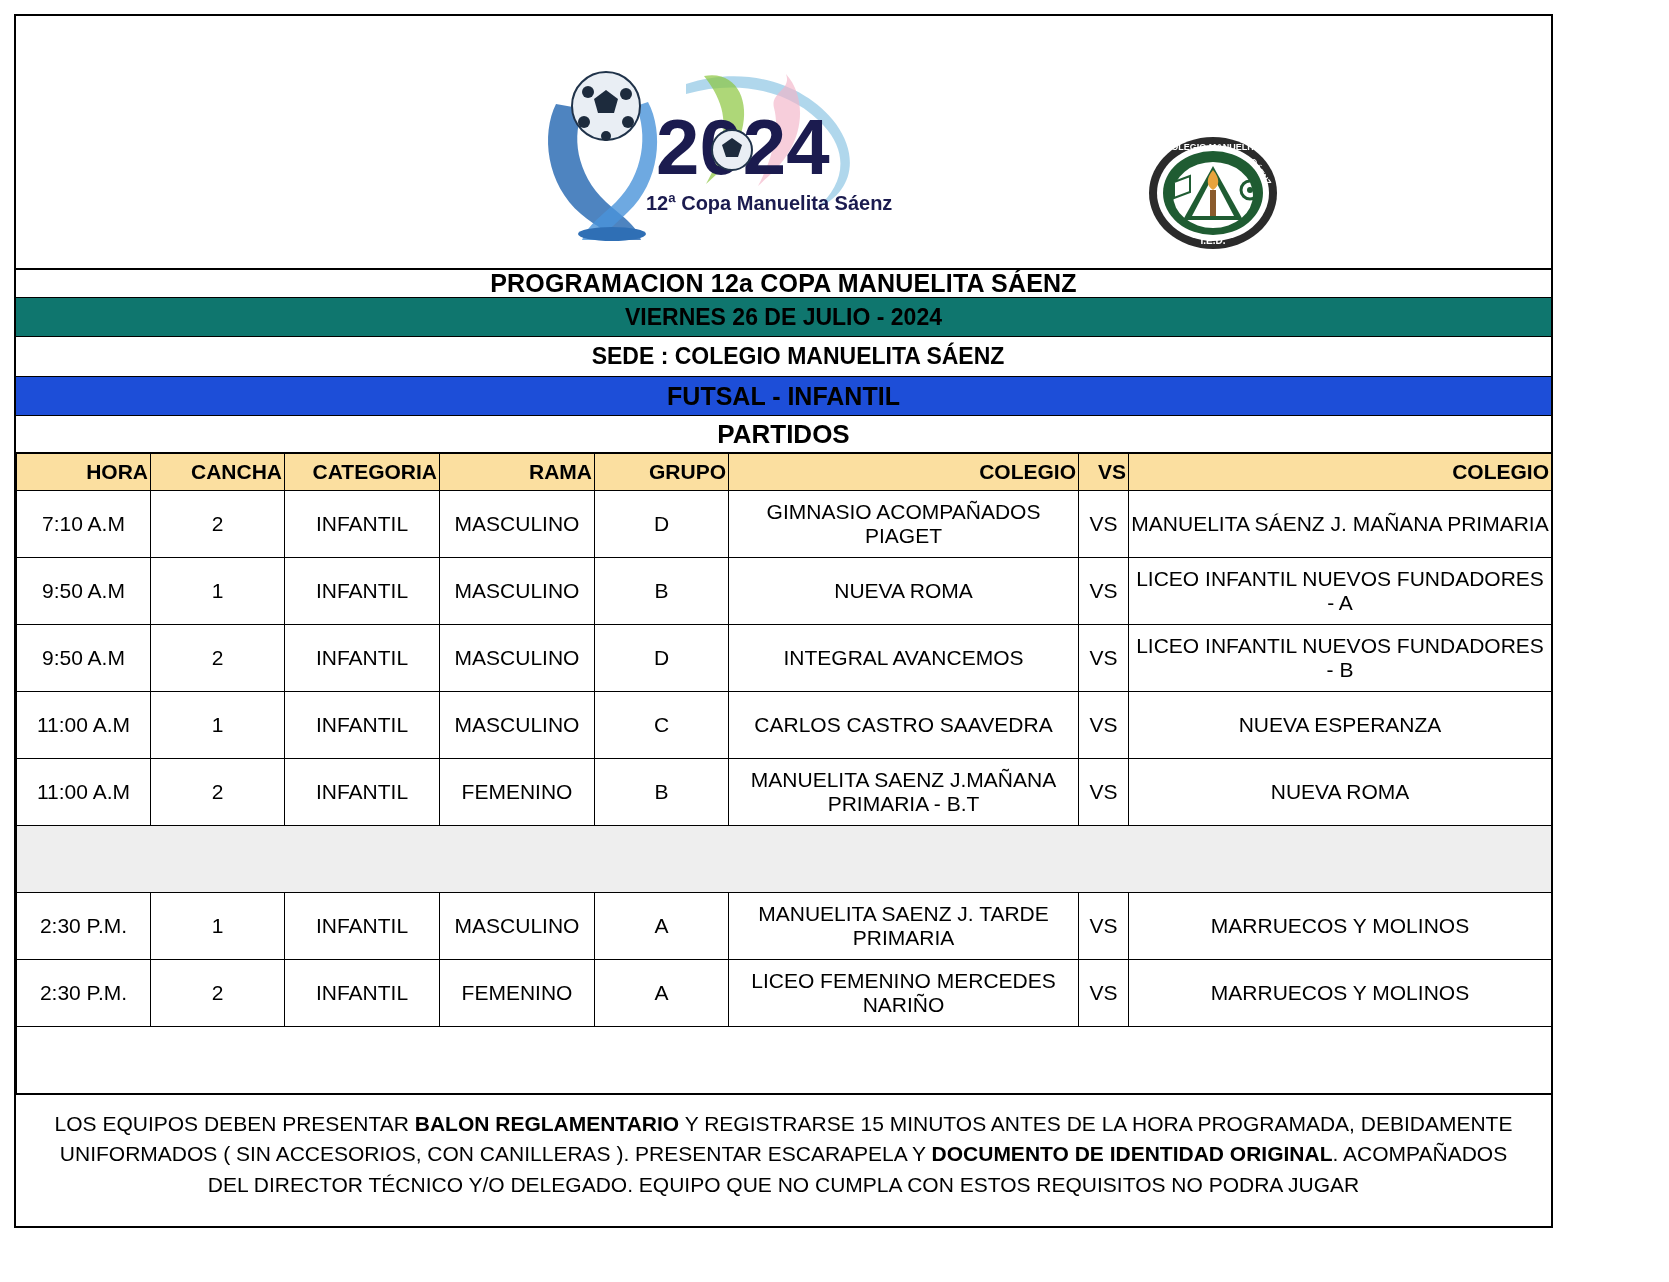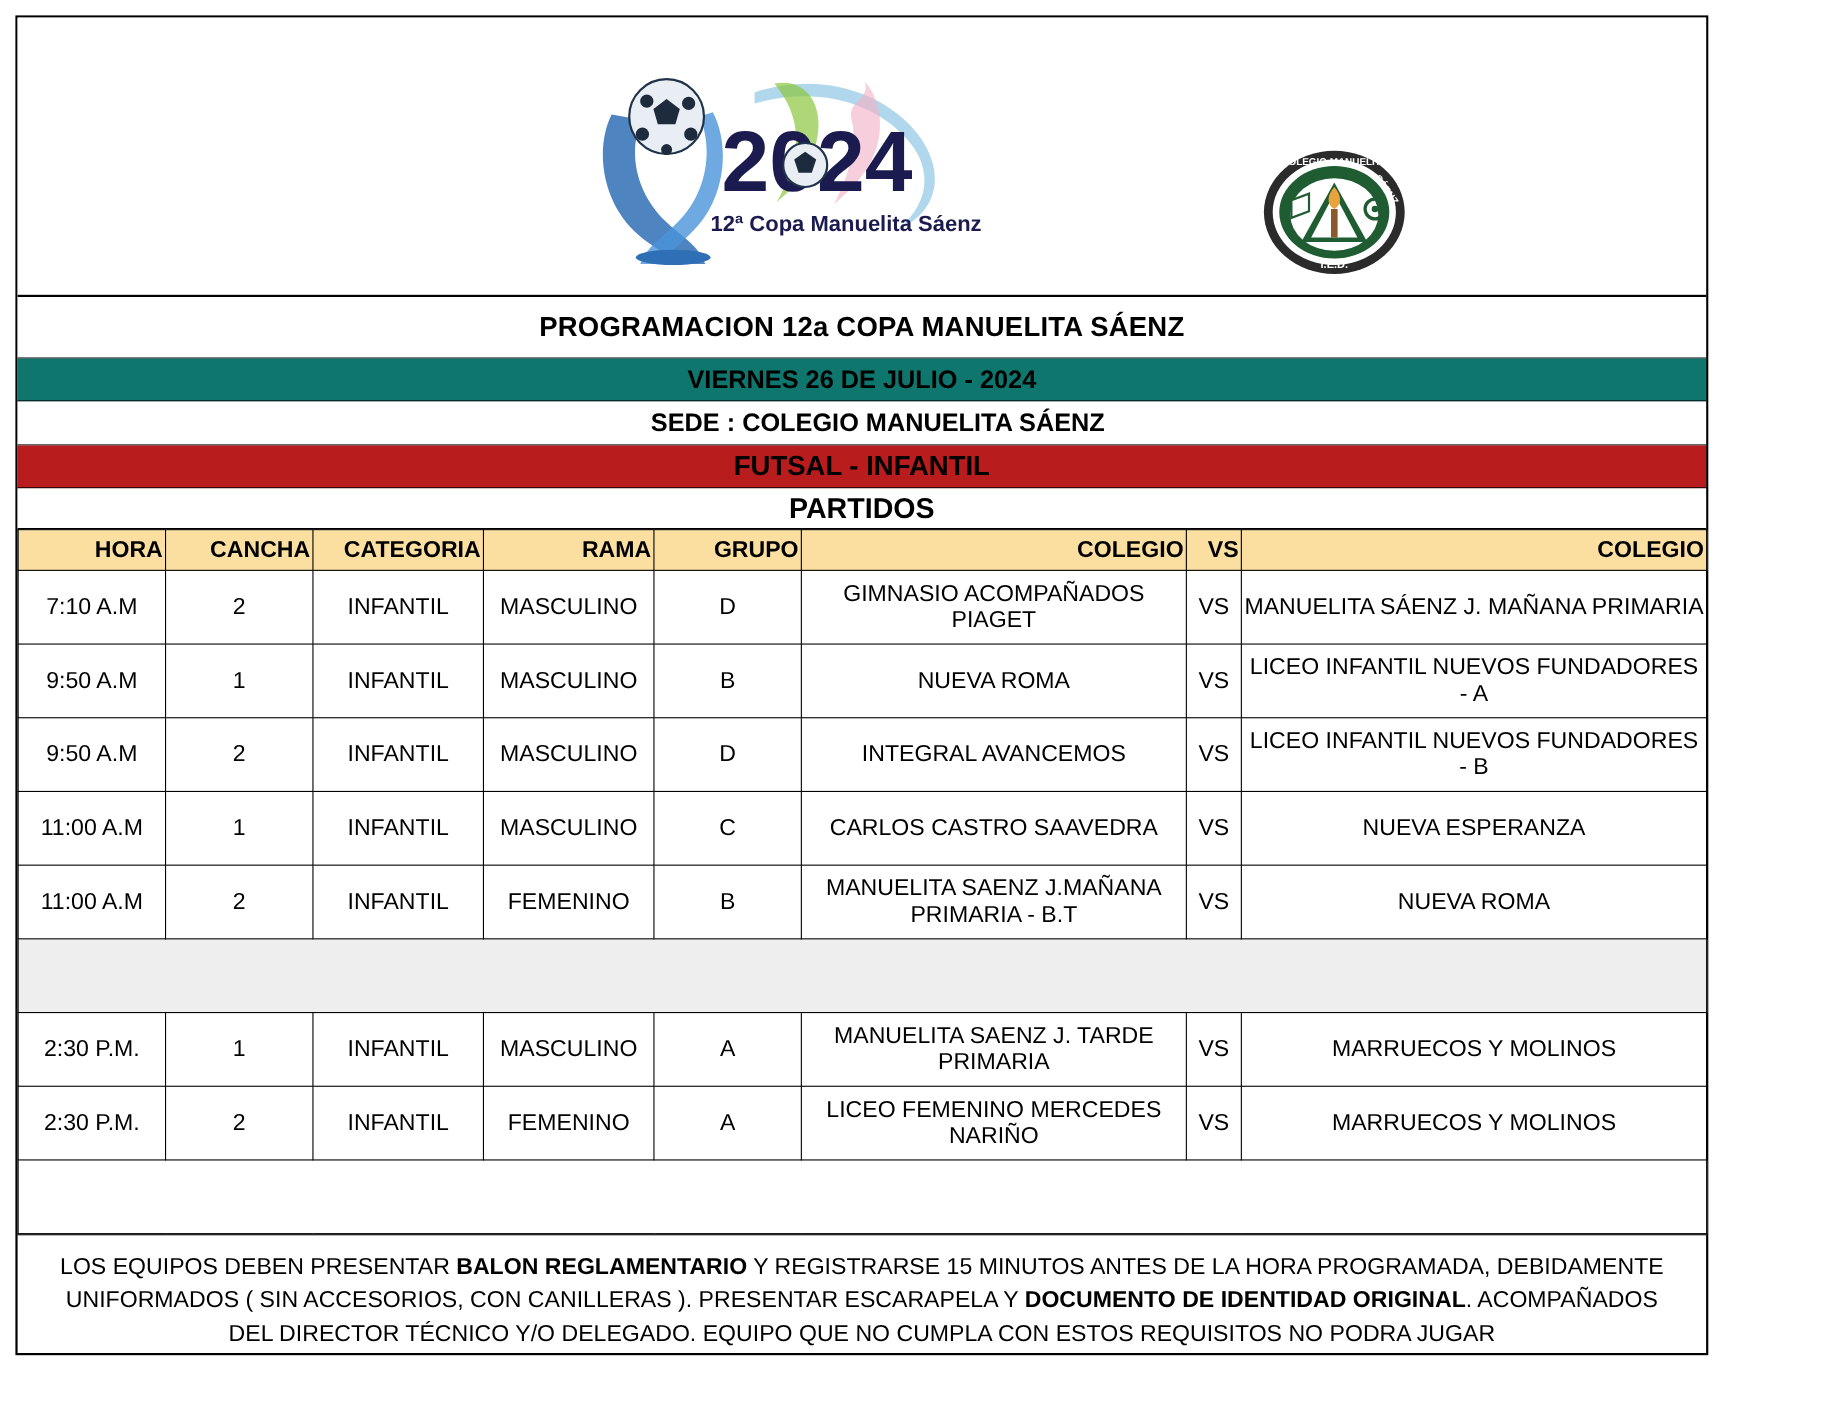--- a/index.html
+++ b/index.html
@@ -52,24 +52,24 @@
   
   .title-row {
     border-bottom: 1px solid #000;
     text-align: center;
     font-weight: bold;
     box-sizing: border-box;
     display: flex;
     align-items: center;
     justify-content: center;
   }
-  .title-1 { height: 56px; font-size: 25px; background: #fff; letter-spacing: .2px; }
+  .title-1 { height: 28px; font-size: 25px; background: #fff; letter-spacing: .2px; }
   .title-2 { height: 39px; font-size: 23px; background: #0f766e; }
   .title-3 { height: 40px; font-size: 23px; background: #fff; padding-left: 29px; }
-  .title-4 { height: 39px; font-size: 25px; background: #b91c1c; }
+  .title-4 { height: 39px; font-size: 25px; background: #1d4ed8; }
   .title-5 { height: 37px; font-size: 26px; background: #fff; }
 
   
   table.sched {
     border-collapse: collapse;
     width: 100%;
     table-layout: fixed;
   }
   table.sched th, table.sched td {
     border: 1px solid #000;
@@ -106,21 +106,21 @@
   .col-rama   { width: 155px; }
   .col-grupo  { width: 134px; }
   .col-col1   { width: 350px; }
   .col-vs     { width: 50px; }
   .col-col2   { width: 423px; }
   .two-line { line-height: 1.16; }
 
   
   .note {
     border-top: 1px solid #000;
-    padding: 14px 24px 2px 24px;
+    padding: 14px 24px 26px 24px;
     text-align: center;
     font-size: 21px;
     line-height: 1.45;
     box-sizing: border-box;
   }
   .note b { font-weight: bold; }
 </style>
 </head>
 <body>
 

